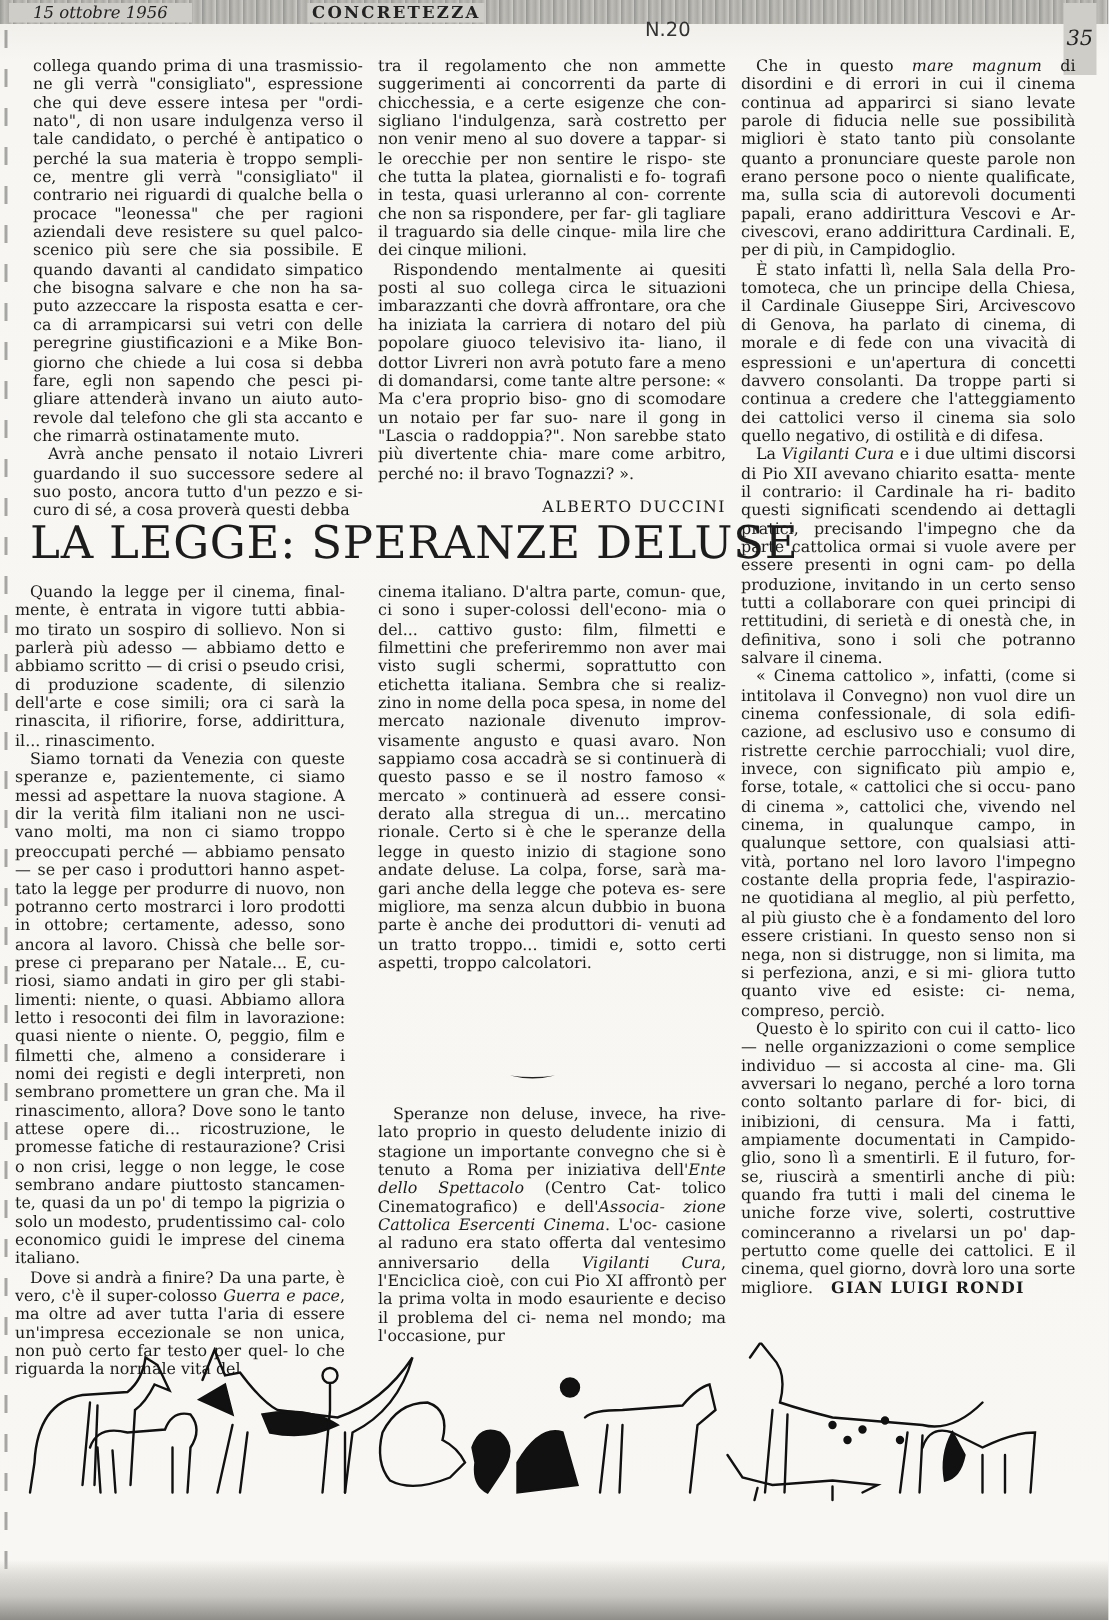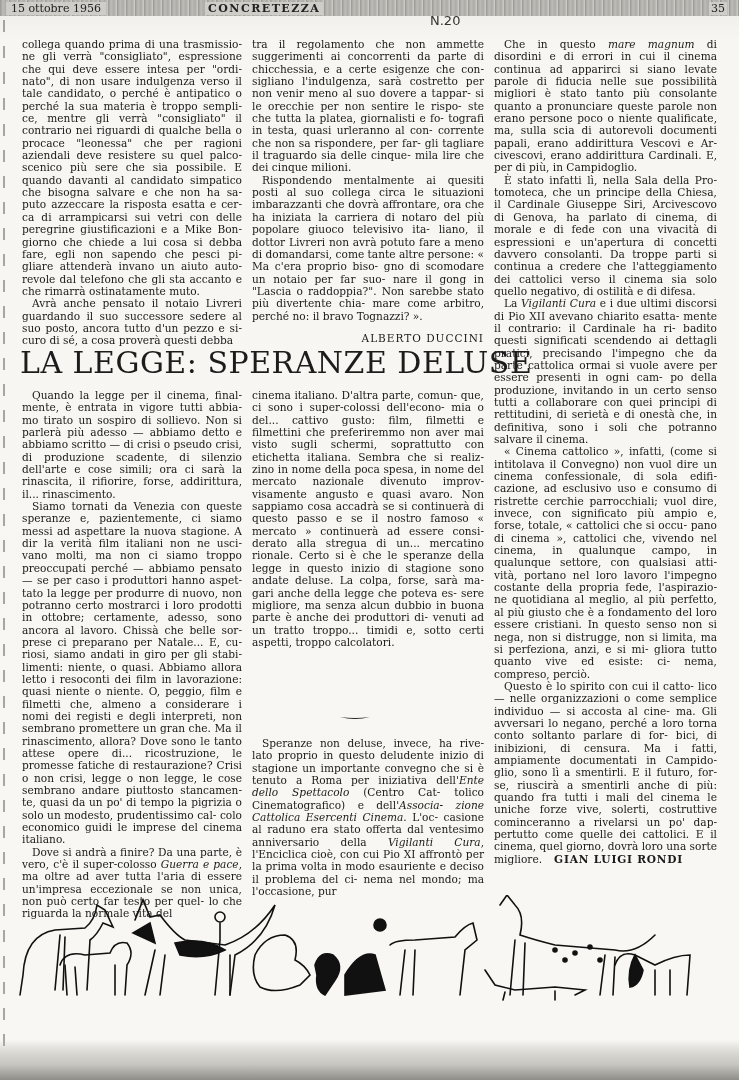--- a/index.html
+++ b/index.html
@@ -2,34 +2,34 @@
 <html><head>
 <meta charset="utf-8">
 <style>
   html, body { margin:0; padding:0; }
   body { width:739px; height:1080px; background:#f4f3ef; position:relative; overflow:hidden;
          font-family:"DejaVu Serif", serif; color:#1a1a1a; }
   .page { position:absolute; left:0; top:0; width:739px; height:1080px;
           background:linear-gradient(180deg,#ecebe6 0,#f7f6f2 40px,#f8f7f3 1040px,#d6d4ce 1080px); }
   .topbar { position:absolute; left:0; top:0; width:739px; height:16px;
             background:repeating-linear-gradient(90deg,#8a8a86 0,#b5b4af 3px,#a09f9a 6px,#c9c8c3 9px); opacity:.85; }
-  .hdr-date { position:absolute; left:6px; top:2px; font-size:11px; color:#222; background:#cfcdc8; padding:0 5px; }
+  .hdr-date { position:absolute; left:6px; top:2px; font-size:11px; font-style:italic; color:#222; background:#cfcdc8; padding:0 16px; }
   .hdr-title { position:absolute; left:205px; top:2px; font-size:11px; letter-spacing:1.5px; font-weight:bold; color:#222; background:#cfcdc8; padding:0 3px; }
-  .hdr-page { position:absolute; left:709px; top:2px; font-size:11px; color:#222; background:#cfcdc8; padding:0 2px; }
+  .hdr-page { position:absolute; left:709px; top:2px; font-size:14px; color:#222; background:#cfcdc8; padding:16px 2px;font-style:italic; }
   .hdr-issue { position:absolute; left:430px; top:13px; font-family:"DejaVu Sans", sans-serif; font-size:13px; color:#333; }
   .leftrule { position:absolute; left:3px; top:20px; width:2px; height:1040px; background:repeating-linear-gradient(180deg,#555 0,#555 12px,transparent 12px,transparent 26px); opacity:.5; }
   .col { position:absolute; font-size:10.6px; line-height:12.35px; text-align:justify; hyphens:manual; }
   .col p { margin:0; text-indent:10px; }
   .col p.noind { text-indent:0; }
   .sig { text-align:right; font-weight:normal; letter-spacing:1px; font-size:10.5px; margin-top:10px !important; text-indent:0 !important; }
   .sig-inline { font-weight:bold; letter-spacing:.8px; margin-left:12px;margin-top:12px; }
   .c1 { left:22px; top:38px; width:220px; }
   .c2 { left:252px; top:38px; width:232px; }
   .headline { position:absolute; left:20px; top:345px; width:468px; font-family:"DejaVu Serif", serif; font-size:30px; letter-spacing:0.5px; color:#1c1c1c; white-space:nowrap; }
-  .c1b { left:22px; top:389px; width:220px; }
+  .c1b { left:10px; top:389px; width:220px; }
   .c2b { left:252px; top:389px; width:232px; }
   .ornament { position:absolute; left:340px; top:715px; width:30px; height:6px; }
   .c2c { left:252px; top:737px; width:232px; }
   .c3b { left:494px; top:38px; width:223px; }
   .illus { position:absolute; left:15px; top:895px; width:690px; height:120px; }
   .bottomstain { position:absolute; left:0; top:1040px; width:739px; height:40px;
      background:linear-gradient(180deg,rgba(200,198,192,0) 0, #c9c7c1 60%, #8f8d88 100%); }
   i { font-style:italic; }
 </style>
 </head>

